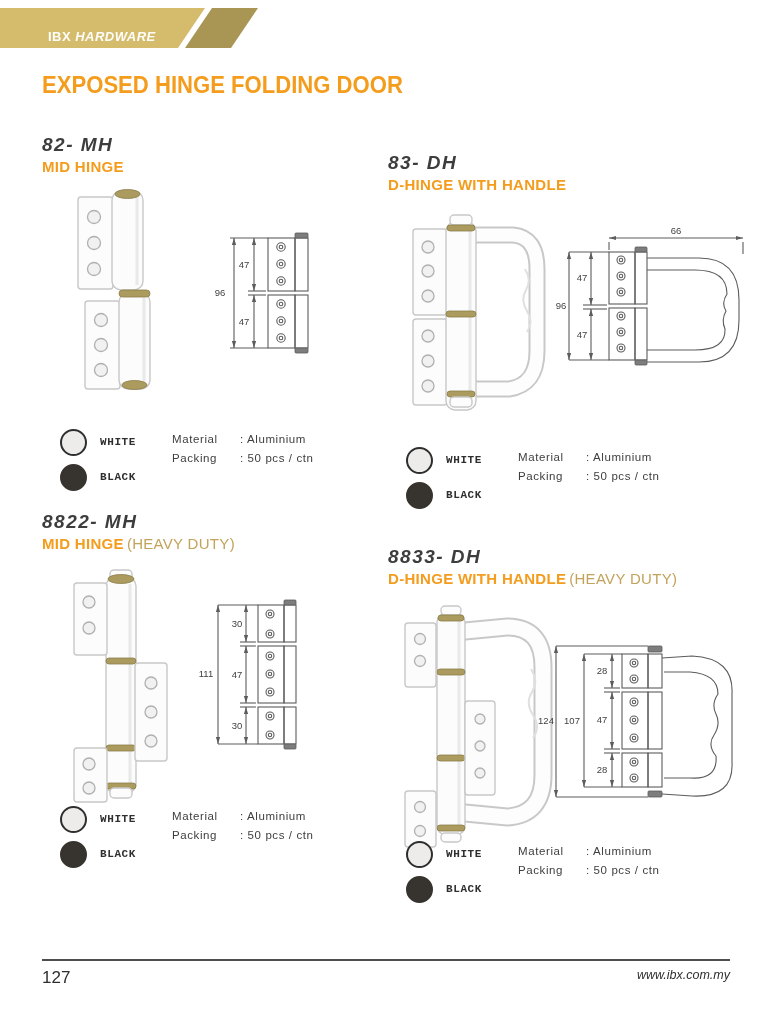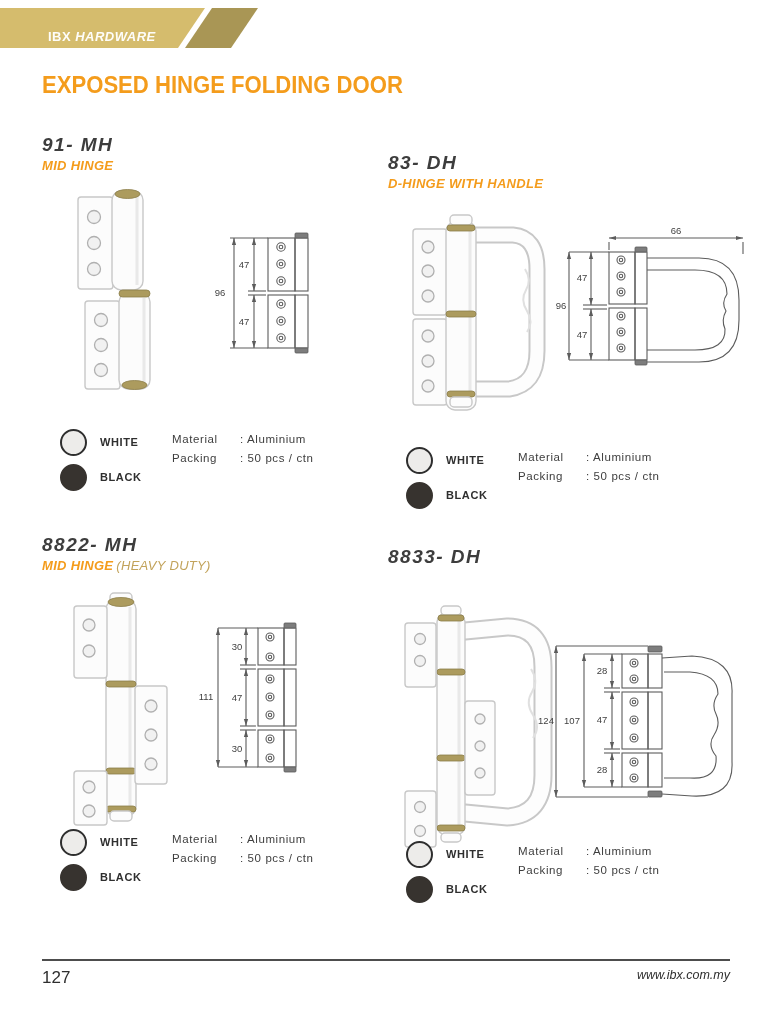--- a/index.html
+++ b/index.html
@@ -22,38 +22,38 @@
   .brand-bold{font-weight:800;}
   .brand-italic{font-style:italic;font-weight:600;margin-left:4px;}
 
   .page-title{position:absolute;left:42px;top:64px;font-size:23.5px;font-weight:800;color:var(--accent);
     white-space:nowrap;transform:scaleX(.94);transform-origin:left center;letter-spacing:0;}
 
   
   .card{position:absolute;}
   .card.p1{left:42px;top:126px;width:335px;height:385px;}
   .card.p2{left:388px;top:144px;width:370px;height:385px;}
-  .card.p3{left:42px;top:526px;width:335px;height:405px;}
+  .card.p3{left:42px;top:503px;width:335px;height:405px;}
   .card.p4{left:388px;top:538px;width:370px;height:405px;}
   .code{position:absolute;left:0;top:0;font-style:italic;font-weight:800;font-size:19px;color:#3d3d3d;letter-spacing:1.5px;white-space:nowrap;}
-  .subtitle{position:absolute;left:0;top:24px;font-style:italic;font-weight:700;font-size:13px;color:var(--accent);letter-spacing:.3px;white-space:nowrap;}
+  .subtitle{position:absolute;left:0;top:24px;font-weight:700;font-size:15px;color:var(--accent);letter-spacing:.3px;white-space:nowrap;}
   .suffix{font-weight:500;color:var(--heavy-duty-text);margin-left:3px;}
   .photo,.diagram{position:absolute;display:block;}
   .p1 .photo{left:15px;top:48px;width:140px;height:210px;}
   .p1 .diagram{left:168px;top:92px;width:127px;height:135px;}
   .p2 .photo{left:9px;top:52px;width:160px;height:212px;}
   .p2 .diagram{left:165px;top:72px;width:202px;height:152px;}
   .p3 .photo{left:15px;top:52px;width:140px;height:242px;}
   .p3 .diagram{left:156px;top:80px;width:167px;height:165px;}
   .p4 .photo{left:7px;top:52px;width:175px;height:252px;}
   .p4 .diagram{left:150px;top:84px;width:217px;height:178px;}
 
   
   .specs{position:absolute;left:18px;right:0;top:292px;display:flex;}
-  .swatches{width:112px;}
+  .swatches{width:112px;font-family:Liberation Mono, monospace;}
   .swatch-row{display:flex;align-items:center;gap:13px;height:32px;margin-bottom:3px;}
   .dot{width:27px;height:27px;border-radius:50%;flex:0 0 auto;}
   .dot-white{background:#edecea;border:2.5px solid #2e2e2e;}
   .dot-black{background:#37332f;border:2.5px solid #37332f;}
   .swatch-label{font-weight:700;font-size:11px;letter-spacing:.6px;color:#2f2f2f;}
   .mat{padding-top:7px;font-size:11.5px;color:#3e3e3e;letter-spacing:.6px;}
   .mat-row{display:flex;margin-bottom:7px;white-space:nowrap;align-items:center;}
   .mat-lbl{width:68px;}
 
   
@@ -87,21 +87,21 @@
     <div class="band-light"></div>
     <div class="band-dark"></div>
     <div class="brand">
       <span class="brand-bold">IBX</span><span class="brand-italic">HARDWARE</span>
     </div>
   </header>
 
   <h1 class="page-title">EXPOSED HINGE FOLDING DOOR</h1>
 
   <section class="card p1">
-    <h2 class="code">91- MH</h2>
+    <h2 class="code">82- MH</h2>
     <div class="subtitle">
       <span>MID HINGE</span><span class="suffix"></span>
     </div>
 
     <svg class="photo" viewBox="0 0 140 210">
       <g>
         <rect x="21" y="15" width="35" height="92" rx="3" class="pleaf"></rect>
         <circle cx="37" cy="35" r="6.5" class="phole"></circle>
         <circle cx="37" cy="61" r="6.5" class="phole"></circle>
         <circle cx="37" cy="87" r="6.5" class="phole"></circle>
@@ -391,20 +391,23 @@
         <div class="mat-row">
           <span class="mat-lbl">Packing</span>
           <span class="mat-val">: 50 pcs / ctn</span>
         </div>
       </div>
     </div>
   </section>
 
   <section class="card p4">
     <h2 class="code">8833- DH</h2>
+    <div class="subtitle">
+      <span>D-HINGE WITH HANDLE</span><span class="suffix">(HEAVY DUTY)</span>
+    </div>
 
     <svg class="photo" viewBox="0 0 175 250">
       <g>
         <path class="hgrip-outer" d="M 70 32 L 112 28 Q 148 28 148 68 L 148 176 Q 148 216 112 218 L 70 214"></path>
         <path class="hgrip-inner" d="M 70 32 L 112 28 Q 148 28 148 68 L 148 176 Q 148 216 112 218 L 70 214"></path>
         <path class="pwave" d="M 136 70 q 8 12 1 23 q -7 11 1 23 q 8 12 0 23"></path>
       </g>
       <g>
         <rect x="42" y="14" width="28" height="222" rx="9" class="pleaf"></rect>
         <line x1="64" y1="20" x2="64" y2="230" class="pshade"></line>

